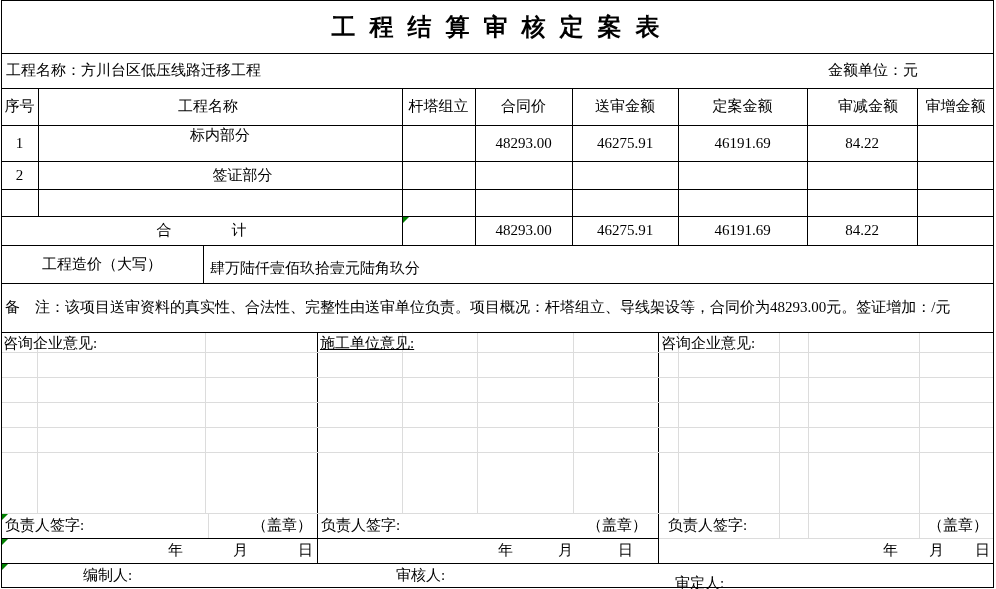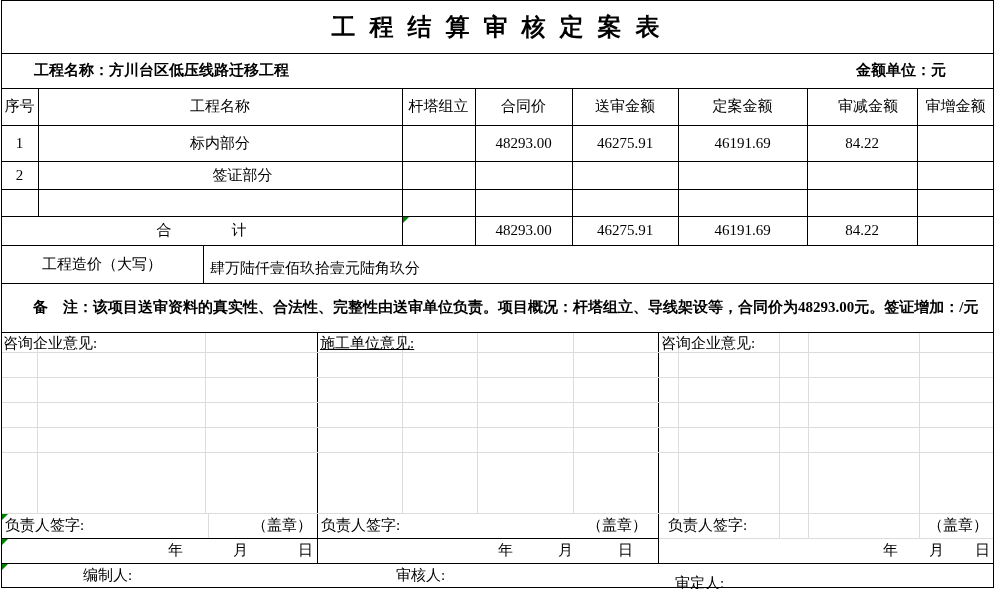--- a/index.html
+++ b/index.html
@@ -4,21 +4,21 @@
 <style>
   html,body{margin:0;padding:0;}
   body{width:996px;height:589px;background:#ffffff;position:relative;
        font-family:"Liberation Serif","DejaVu Serif",serif;color:#000;}
   *{box-sizing:border-box;}
   .abs{position:absolute;}
   .cell{position:absolute;display:flex;align-items:center;justify-content:center;
         font-size:15px;white-space:nowrap;overflow:hidden;}
   .leftal{justify-content:flex-start;}
   .rightal{justify-content:flex-end;}
-  .bold{font-weight:bold;margin-left:28px;}
+  .bold{font-weight:normal;}
   .hl{position:absolute;height:1px;background:#000;}
   .vl{position:absolute;width:1px;background:#000;}
   .hg{position:absolute;height:1px;background:#dcdcdc;}
   .vg{position:absolute;width:1px;background:#dcdcdc;}
   .tri{position:absolute;width:0;height:0;
        border-top:6px solid #008000;border-right:6px solid transparent;}
   .datebox{position:absolute;display:flex;align-items:center;justify-content:space-between;
        font-size:15px;}
   .title{position:absolute;display:flex;align-items:center;justify-content:center;
        font-size:24px;font-weight:bold;letter-spacing:4px;white-space:nowrap;}
@@ -76,30 +76,30 @@
 <div class="tri" style="left:403px;top:217px;"></div>
 <div class="tri" style="left:2px;top:514px;"></div>
 <div class="tri" style="left:2px;top:539px;"></div>
 <div class="tri" style="left:2px;top:564px;"></div>
 
 <div class="title" style="left:1px;top:1px;width:993px;height:52px;">工 程 结 算 审 核 定 案 表</div>
 <div class="cell bold leftal" style="left:6px;top:53px;width:560px;height:35px;">工程名称：方川台区低压线路迁移工程</div>
 <div class="cell bold leftal" style="left:828px;top:53px;width:160px;height:35px;">金额单位：元</div>
 
 <div class="cell" style="left:1px;top:88px;width:37px;height:37px;">序号</div>
-<div class="cell" style="left:38px;top:88px;width:364px;height:37px;">工程名称</div>
+<div class="cell" style="left:26px;top:88px;width:364px;height:37px;">工程名称</div>
 <div class="cell" style="left:402px;top:88px;width:73px;height:37px;">杆塔组立</div>
 <div class="cell" style="left:475px;top:88px;width:97px;height:37px;">合同价</div>
 <div class="cell" style="left:572px;top:88px;width:106px;height:37px;">送审金额</div>
 <div class="cell" style="left:678px;top:88px;width:129px;height:37px;">定案金额</div>
 <div class="cell" style="left:807px;top:88px;width:110px;height:37px;padding-left:12px;">审减金额</div>
 <div class="cell" style="left:917px;top:88px;width:77px;height:37px;">审增金额</div>
 
 <div class="cell" style="left:1px;top:125px;width:37px;height:36px;">1</div>
-<div class="cell" style="left:38px;top:125px;width:364px;height:36px;text-align:center;">标内部分</div>
+<div class="cell" style="left:38px;top:117px;width:364px;height:36px;text-align:center;">标内部分</div>
 <div class="cell" style="left:402px;top:125px;width:73px;height:36px;"></div>
 <div class="cell" style="left:475px;top:125px;width:97px;height:36px;">48293.00</div>
 <div class="cell" style="left:572px;top:125px;width:106px;height:36px;">46275.91</div>
 <div class="cell" style="left:678px;top:125px;width:129px;height:36px;">46191.69</div>
 <div class="cell" style="left:807px;top:125px;width:110px;height:36px;">84.22</div>
 <div class="cell" style="left:917px;top:125px;width:77px;height:36px;"></div>
 
 <div class="cell" style="left:1px;top:161px;width:37px;height:28px;">2</div>
 <div class="cell" style="left:38px;top:161px;width:364px;height:28px;padding-left:45px;">签证部分</div>
 <div class="cell" style="left:475px;top:161px;width:97px;height:28px;"></div>

